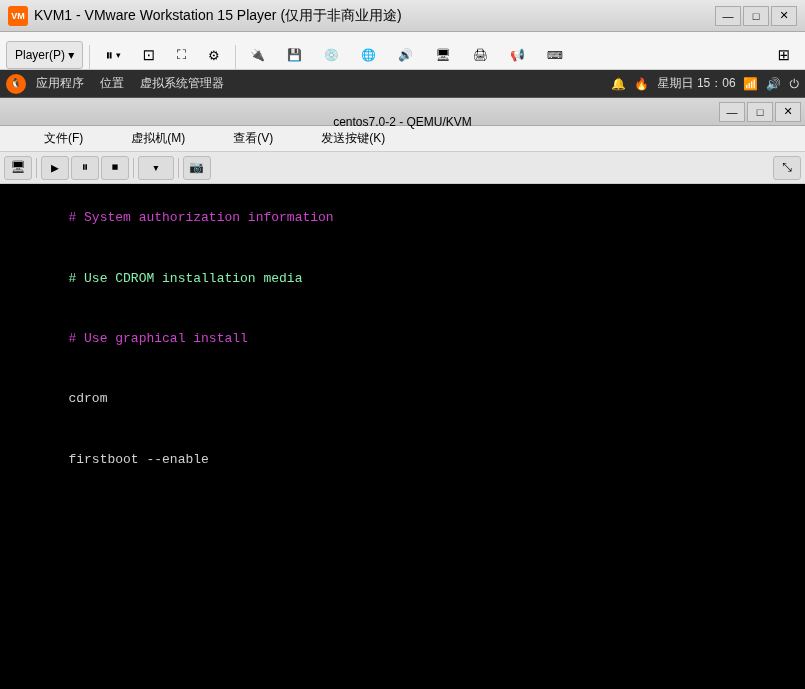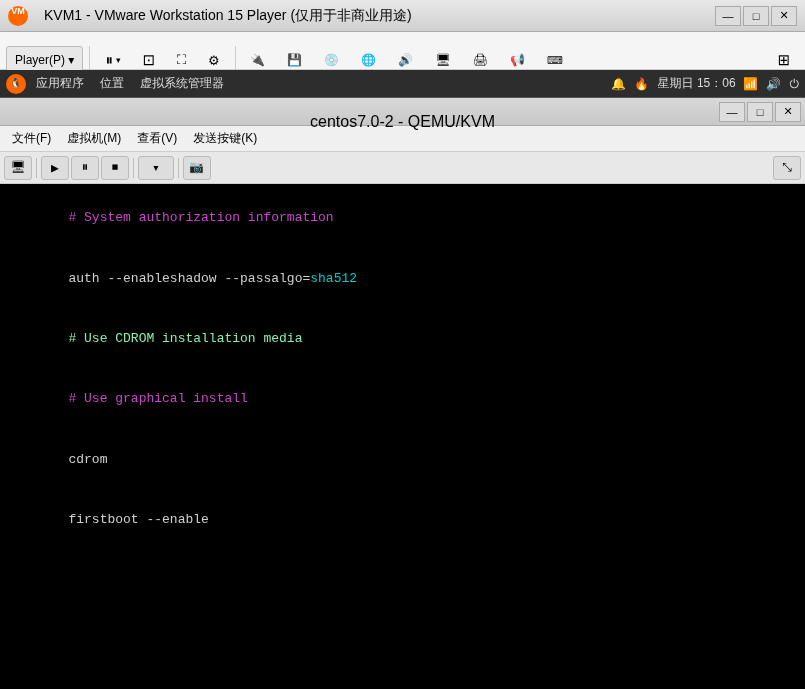--- a/index.html
+++ b/index.html
@@ -27,25 +27,25 @@
       background: linear-gradient(to bottom, #e8e8e8, #d0d0d0);
       display: flex;
       align-items: center;
       padding: 0 8px;
       border-bottom: 1px solid #aaa;
       user-select: none;
     }
     .vmware-titlebar .title-icon {
       width: 20px;
       height: 20px;
-      margin-right: 16px;
+      margin-right: 6px;
       background: #ff6600;
-      border-radius: 10px;
-      display: flex;
-      align-items: flex-start;
+      border-radius: 3px;
+      display: flex;
+      align-items: center;
       justify-content: center;
       color: white;
       font-size: 10px;
       font-weight: bold;
       font-family: Arial, sans-serif;
     }
     .vmware-titlebar .title-text {
       flex: 1;
       font-size: 14px;
       font-family: Arial, sans-serif;
@@ -67,22 +67,22 @@
       cursor: pointer;
       font-family: Arial, sans-serif;
     }
 
     
     .vmware-toolbar {
       height: 38px;
       background: #f5f5f5;
       border-bottom: 1px solid #ccc;
       display: flex;
-      align-items: flex-start;
-      padding: 14px 6px;
+      align-items: flex-end;
+      padding: 0 6px;
       gap: 4px;
     }
     .toolbar-btn {
       height: 28px;
       padding: 0 8px;
       background: transparent;
       border: 1px solid transparent;
       border-radius: 3px;
       cursor: pointer;
       font-size: 12px;
@@ -157,21 +157,21 @@
     .kvm-titlebar {
       height: 28px;
       background: linear-gradient(to bottom, #d8d8d8, #c8c8c8);
       display: flex;
       align-items: center;
       justify-content: center;
       border-bottom: 1px solid #aaa;
       position: relative;
     }
     .kvm-titlebar .kvm-title-text {
-      font-size: 16px;
+      font-size: 12px;
       font-family: Arial, sans-serif;
       color: #000;
       margin-top: 20px;
     }
     .kvm-titlebar .kvm-win-controls {
       position: absolute;
       right: 4px;
       display: flex;
       gap: 2px;
     }
@@ -184,20 +184,21 @@
       align-items: center;
       padding: 0 4px;
       border-bottom: 1px solid #ccc;
     }
     .kvm-menu-item {
       font-size: 12px;
       font-family: Arial, sans-serif;
       padding: 2px 8px;
       cursor: pointer;
       border-radius: 3px;
+      margin-left: 32px;
     }
 
     
     .kvm-toolbar {
       height: 32px;
       background: #e8e8e8;
       display: flex;
       align-items: center;
       padding: 0 4px;
       gap: 2px;
@@ -366,23 +367,20 @@
       <div class="kvm-toolbar-btn" style="margin-left:auto;">
         <span style="font-size:12px;">⤡</span>
       </div>
     </div>
 
     <div class="terminal-content">
       <div class="term-line">
         <span style="color:#cc44cc;"># System authorization information</span>
       </div>
       <div class="term-line">
-        <span style="color:#d0d0d0;">auth --enableshadow --passalgo=</span><span style="color:#00cccc;">sha512</span>
-      </div>
-      <div class="term-line">
         <span style="color:#86efac;"># Use CDROM installation media</span>
       </div>
       <div class="term-line">
         <span style="color:#cc44cc;"># Use graphical install</span>
       </div>
       <div class="term-line">
         <span style="color:#d0d0d0;">cdrom</span>
       </div>
       <div class="term-line">
         <span style="color:#d0d0d0;">firstboot --enable</span>

